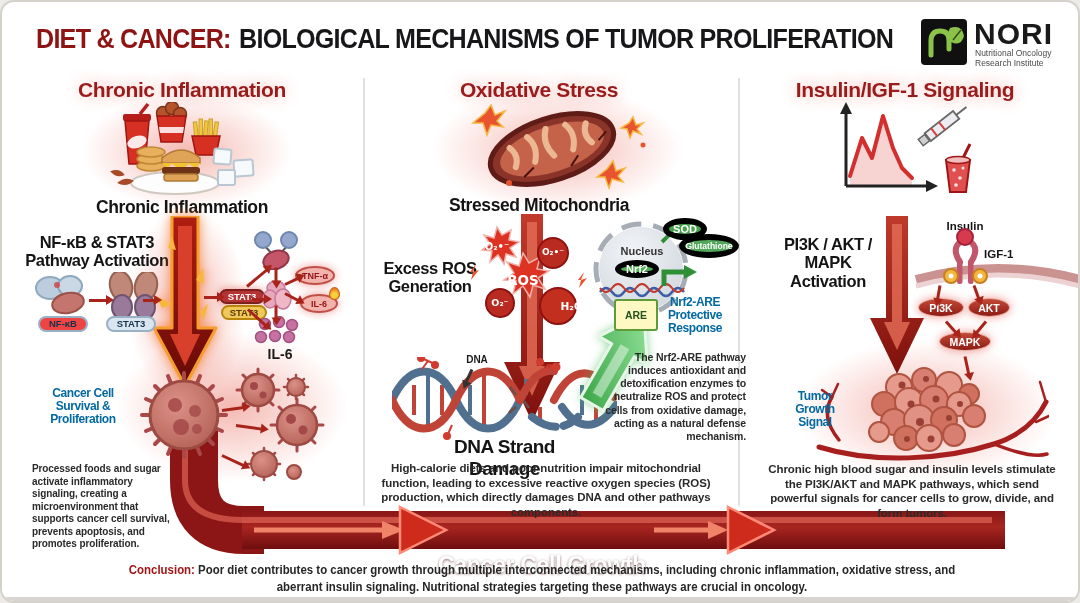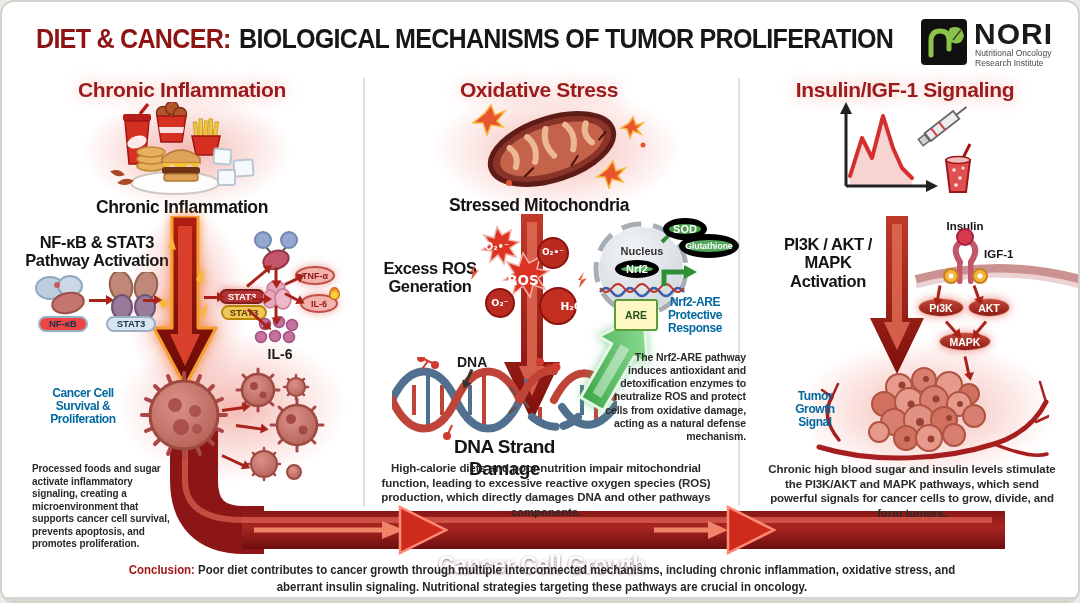--- a/index.html
+++ b/index.html
@@ -354,21 +354,21 @@
         <circle cx="43" cy="8" r="3" fill="#d23b2f"></circle>
         <circle cx="29" cy="1" r="3" fill="#d23b2f"></circle>
       <path d="M 150,18 l 6,-10 M 156,8 l 8,2"></path>
         <circle cx="164" cy="10" r="3.5" fill="#d23b2f"></circle>
         <circle cx="148" cy="5" r="3" fill="#d23b2f"></circle>
       <path d="M 60,68 l -4,9"></path>
         <circle cx="55" cy="79" r="3" fill="#d23b2f"></circle>
     </g>
     <path d="M 118,30 l 6,8 M 124,50 l -7,6 M 132,44 l 5,7" stroke="#6b4f49" stroke-width="2.5"></path>
   </svg>
-  <div class="abs" style="left:455px;top:352px;width:40px;font-size:14px;font-weight:bold;color:#1a1a1a;">DNA</div>
+  <div class="abs" style="left:455px;top:352px;width:40px;font-size:10px;font-weight:bold;color:#1a1a1a;text-align:center;">DNA</div>
   <div class="abs arr arr-dark" style="left:470px;top:366px;width:14px;transform:rotate(115deg);"></div>
 
   <svg class="abs" style="left:555px;top:275px;filter:drop-shadow(0 0 5px rgba(80,190,100,0.6));" width="115" height="135" viewBox="0 0 115 135">
     <defs>
         <linearGradient id="greenG" x1="0" y1="1" x2="0.6" y2="0">
       <stop offset="0" stop-color="#2f9e3c"></stop>
           <stop offset="1" stop-color="#8fdf96"></stop>
         </linearGradient>
       </defs>
     <g transform="translate(35,127) rotate(30)">

